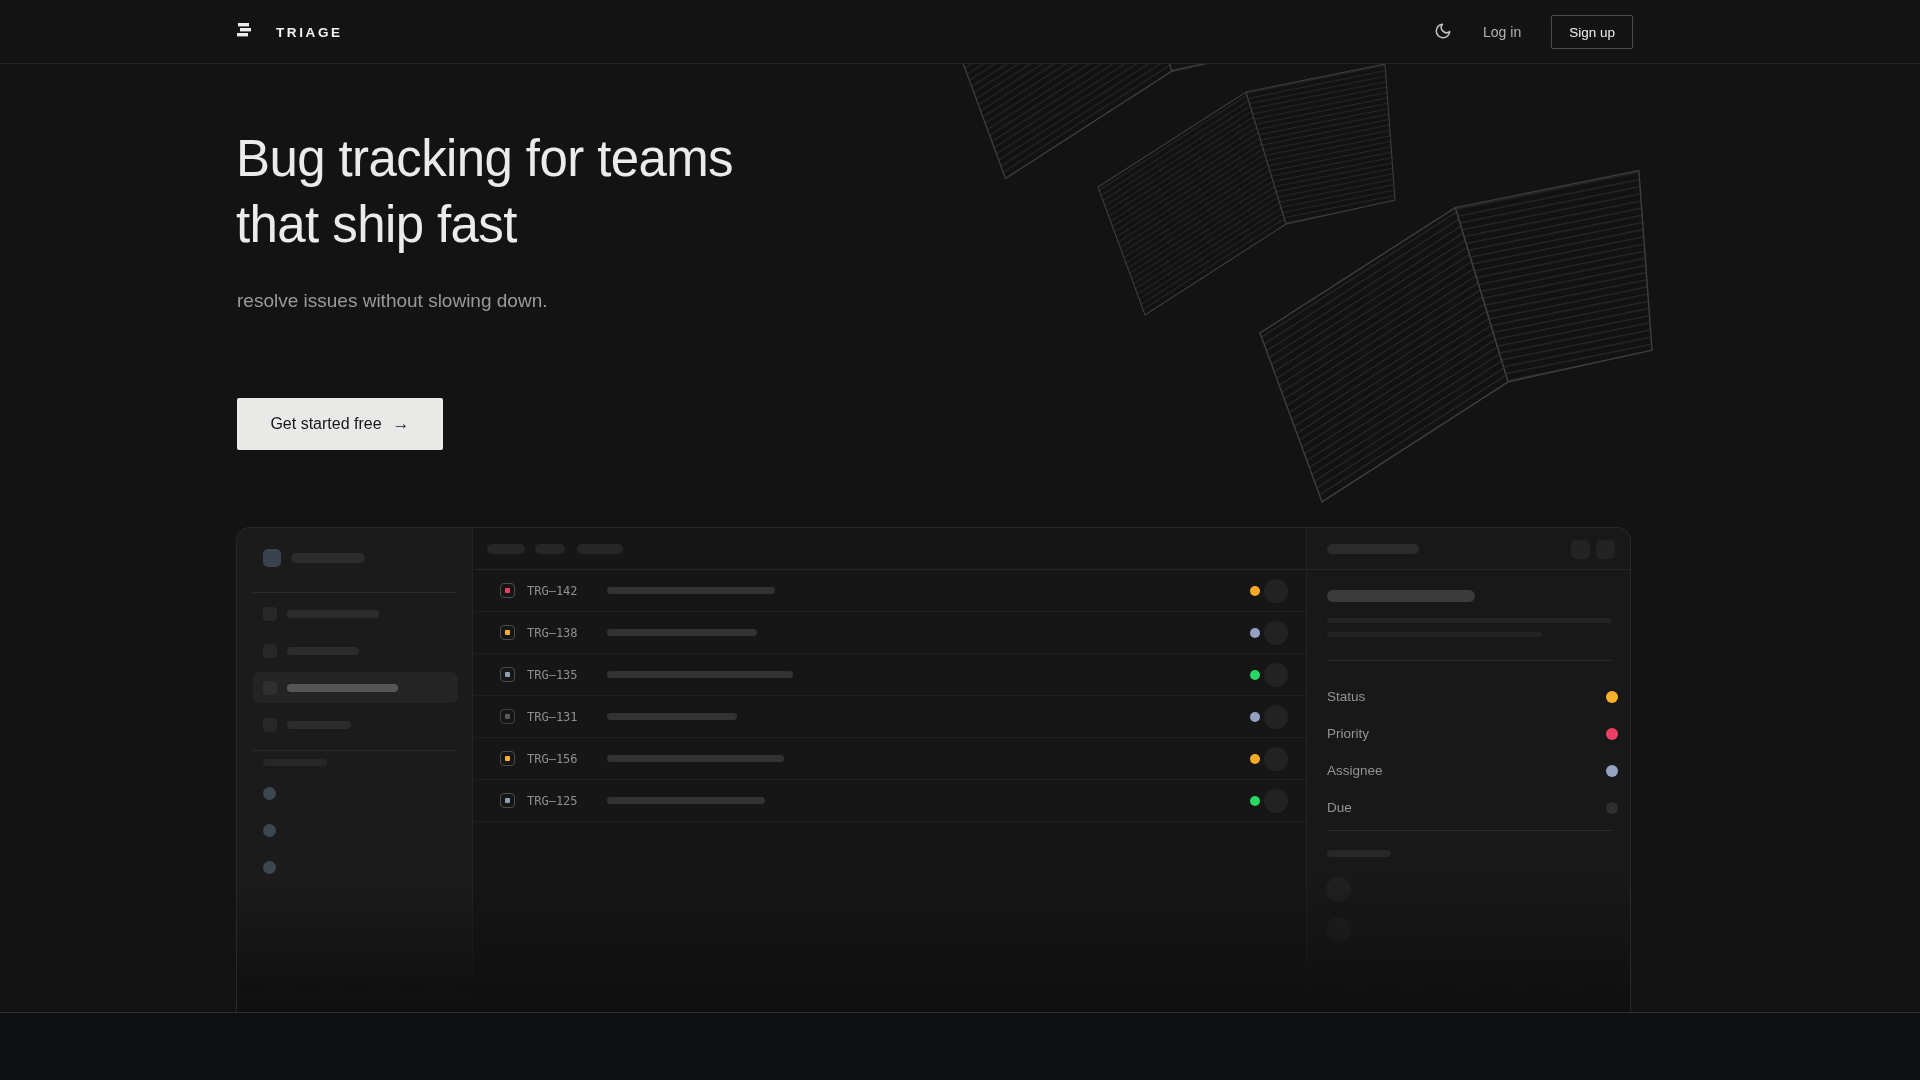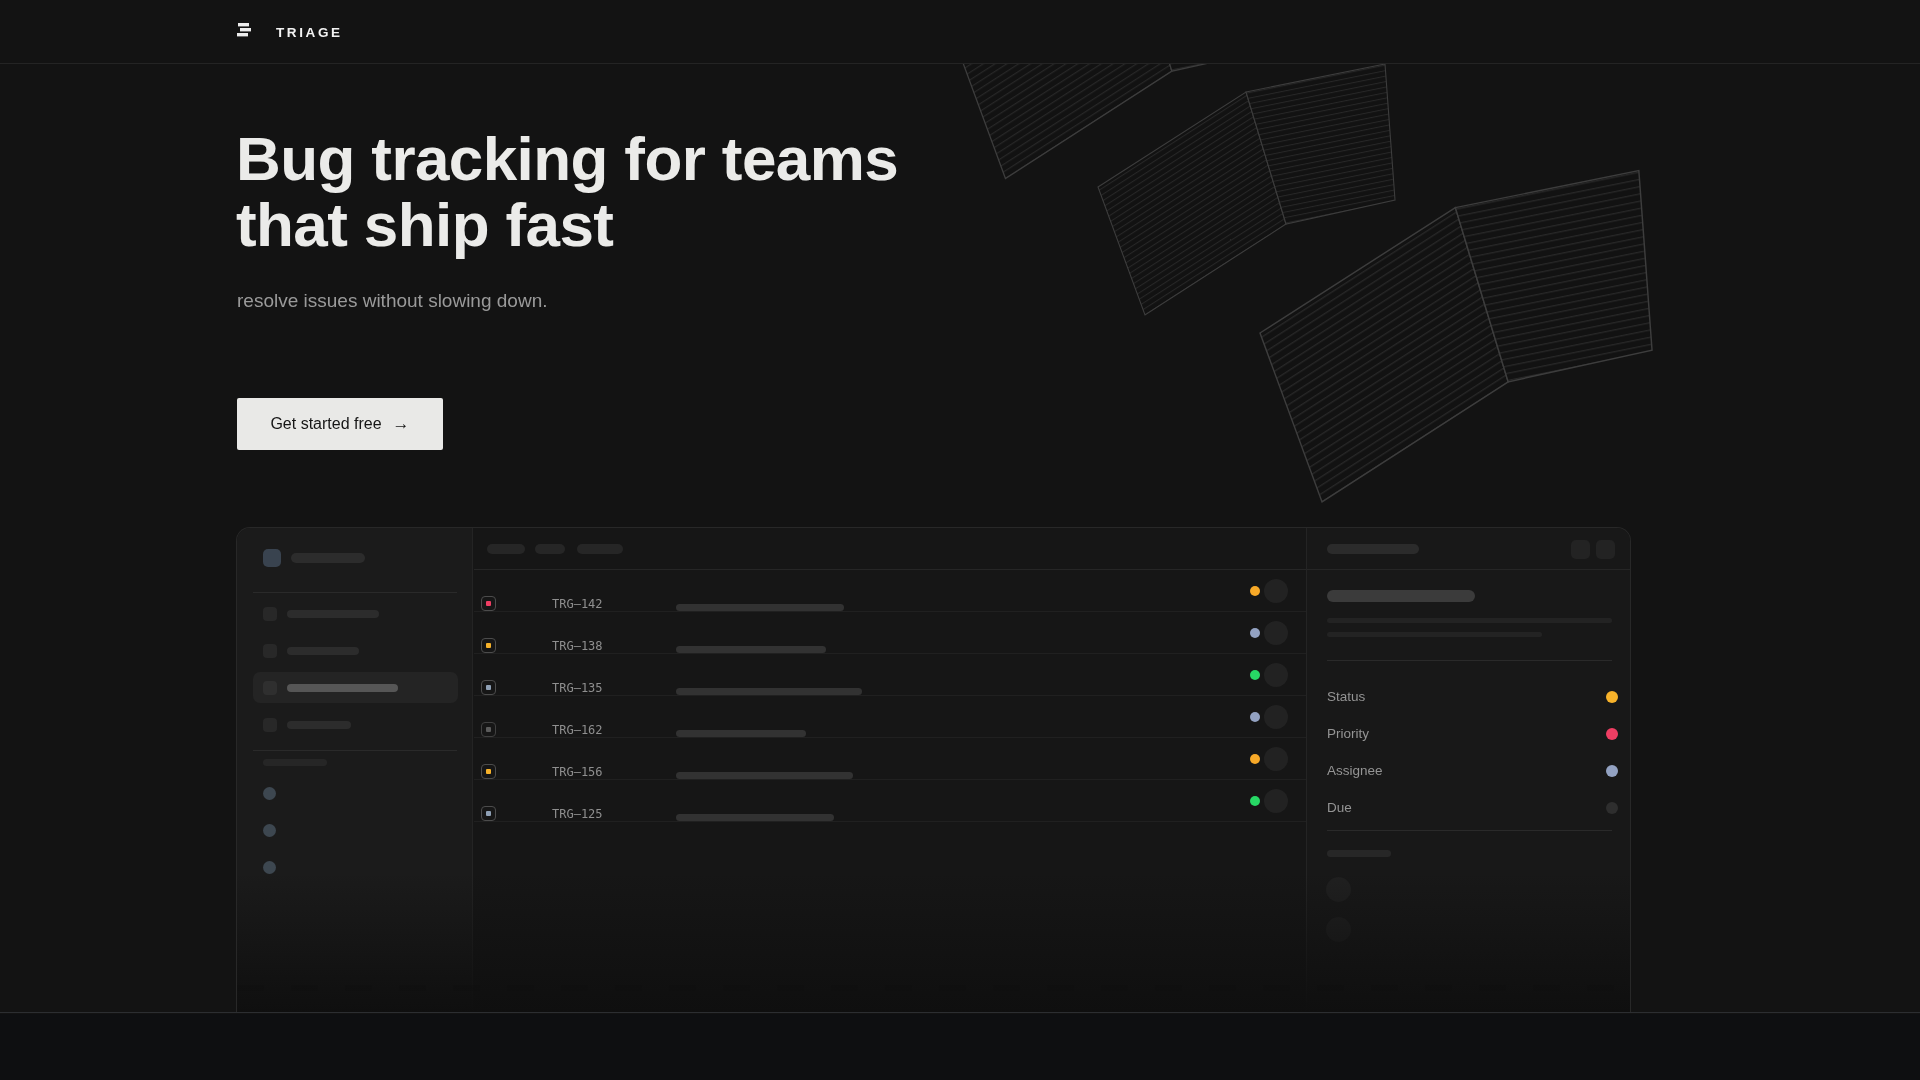--- a/index.html
+++ b/index.html
@@ -16,21 +16,21 @@
   .brand { position:absolute; left:237px; top:0; height:64px; display:flex; align-items:center; gap:24px; }
   .brand-name { font-size:13.5px; font-weight:700; letter-spacing:2.6px; color:#f2f2f2; }
   .nav-right { position:absolute; right:287px; top:0; height:64px; display:flex; align-items:center; gap:30px; }
   .theme-btn { width:20px; height:20px; display:flex; align-items:center; justify-content:center; background:none; border:none; cursor:pointer; }
   .login { font-size:14px; color:#b3b3b3; text-decoration:none; cursor:pointer; }
   .signup { height:34px; padding:0 17px; display:flex; align-items:center; background:transparent; border:1px solid #4b4b4b; border-radius:2px; color:#f0f0f0; font-size:13.5px; font-family:"Liberation Sans",sans-serif; cursor:pointer; }
 
   
   .hero { position:absolute; top:64px; left:0; width:1920px; height:949px; background:#131313; border-bottom:1px solid #2c2e31; overflow:hidden; }
   .decor { position:absolute; left:920px; top:-64px; width:1010px; height:640px; z-index:1; }
-  .headline { position:absolute; left:236px; top:62px; z-index:5; font-size:62px; line-height:66px; font-weight:700; letter-spacing:-0.6px; color:#ebebe9; }
+  .headline { position:absolute; left:236px; top:62px; z-index:5; font-size:51px; line-height:66px; font-weight:400; letter-spacing:-0.6px; color:#ebebe9; }
   .sub { position:absolute; left:237px; top:222px; z-index:5; font-size:19px; line-height:30px; color:#9a9a9a; }
   .cta { position:absolute; left:237px; top:334px; z-index:5; width:206px; height:52px; display:flex; align-items:center; justify-content:center; gap:11px; background:#e9e9e7; border:none; border-radius:2px; color:#161616; font-size:16px; font-weight:500; font-family:"Liberation Sans",sans-serif; cursor:pointer; }
   .cta .arr { font-size:17px; }
 
   
   .mock { position:absolute; left:236px; top:463px; width:1395px; height:486px; z-index:4;
           background:#161616; border:1px solid #282828; border-bottom:none; border-radius:14px 14px 0 0; overflow:hidden; }
   .pill { background:#2c2c2c; border-radius:5px; }
 
   
@@ -41,21 +41,21 @@
   .sb-ico { position:absolute; left:26px; width:14px; height:14px; border-radius:4px; background:#282828; }
   .sb-pill { position:absolute; left:50px; height:8px; border-radius:4px; background:#2c2c2c; }
   .sb-active { position:absolute; left:16px; top:144px; width:205px; height:31px; border-radius:7px; background:#242424; }
   .sb-dot { position:absolute; left:26px; width:13px; height:13px; border-radius:50%; background:#3d4750; }
 
   
   .list { position:absolute; left:237px; top:0; width:832px; height:100%; }
   .list-head { position:absolute; left:0; top:0; width:100%; height:42px; border-bottom:1px solid #262626; }
   .lh-pill { position:absolute; top:16px; height:10px; border-radius:5px; background:#262626; }
   .rows { position:absolute; left:0; top:42px; width:100%; }
-  .issue-row { position:relative; height:42px; border-bottom:1px solid rgba(255,255,255,0.045); display:flex; align-items:flex-end; padding-left:7px;gap:44px; }
+  .issue-row { position:relative; height:42px; border-bottom:1px solid rgba(255,255,255,0.045); display:flex; align-items:center; padding-left:26px; }
   .issue-row.selected { background-color:rgba(255,255,255,0.022);
       background-image:repeating-linear-gradient(135deg, rgba(255,255,255,0.055) 0 1px, transparent 1px 11px); }
   .issue-ico { width:15px; height:15px; border:1px solid #4c4c4c; border-radius:4px; display:flex; align-items:center; justify-content:center; flex:none; }
   .issue-ico i { display:block; width:5px; height:5px; border-radius:1px; background:var(--icon,#777); }
   .issue-id { margin-left:12px; width:56px; flex:none; font-family:"DejaVu Sans Mono", monospace; font-size:12px; color:#8f8f8f; }
   .issue-bar { margin-left:24px; height:7px; border-radius:4px; background:#323232; width:var(--w,150px); }
   .issue-row.selected .issue-bar { background:#4e4e4e; }
   .issue-dot { position:absolute; right:46px; top:16px; width:10px; height:10px; border-radius:50%; background:var(--dot,#777); }
   .issue-av { position:absolute; right:18px; top:9px; width:24px; height:24px; border-radius:50%; background:#222222; }
   .issue-row.selected .issue-av { background:#2b2b2b; }
@@ -90,20 +90,31 @@
 <header class="nav">
   <div class="brand">
     <span>
       <svg width="15" height="17" viewBox="0 0 15 17">
         <rect x="1" y="1" width="11" height="3.4" fill="#ededed"></rect>
         <rect x="3" y="6" width="11" height="3.4" fill="#ededed"></rect>
         <rect x="0" y="11" width="11" height="3.4" fill="#ededed"></rect>
       </svg>
     </span>
     <span class="brand-name">TRIAGE</span>
+  </div>
+  <div class="nav-right">
+    <button class="theme-btn" title="">
+      <span>
+        <svg width="18" height="18" viewBox="0 0 24 24" fill="none" stroke="#c7c7c7" stroke-width="2" stroke-linecap="round" stroke-linejoin="round">
+          <path d="M21 12.8A9 9 0 1 1 11.2 3 7 7 0 0 0 21 12.8z"></path>
+        </svg>
+      </span>
+    </button>
+    <a class="login">Log in</a>
+    <button class="signup">Sign up</button>
   </div>
 </header>
 
 <section class="hero">
 
   <svg class="decor" viewBox="0 0 1010 640">
     <defs>
       <pattern id="hL" patternUnits="userSpaceOnUse" width="9" height="5.4" patternTransform="rotate(-32.7)">
         <line x1="0" y1="0.5" x2="9" y2="0.5" stroke="#272727" stroke-width="1"></line>
       </pattern>
@@ -199,21 +210,21 @@
           <span class="issue-id">TRG–135</span>
           <div class="issue-bar" style="--w: 186px;"></div>
           <div class="issue-dot" style="--dot: #27d865;"></div>
           <div class="issue-av"></div>
         </div>
 
         <div class="issue-row">
           <div class="issue-ico" style="border-color:#404040">
               <i style="--icon: #5b5b5b;"></i>
             </div>
-          <span class="issue-id">TRG–162</span>
+          <span class="issue-id">TRG–131</span>
           <div class="issue-bar" style="--w: 130px;"></div>
           <div class="issue-dot" style="--dot: #93a2c2;"></div>
           <div class="issue-av"></div>
         </div>
 
         <div class="issue-row">
           <div class="issue-ico">
               <i style="--icon: #f7b22a;"></i>
             </div>
           <span class="issue-id">TRG–156</span>

